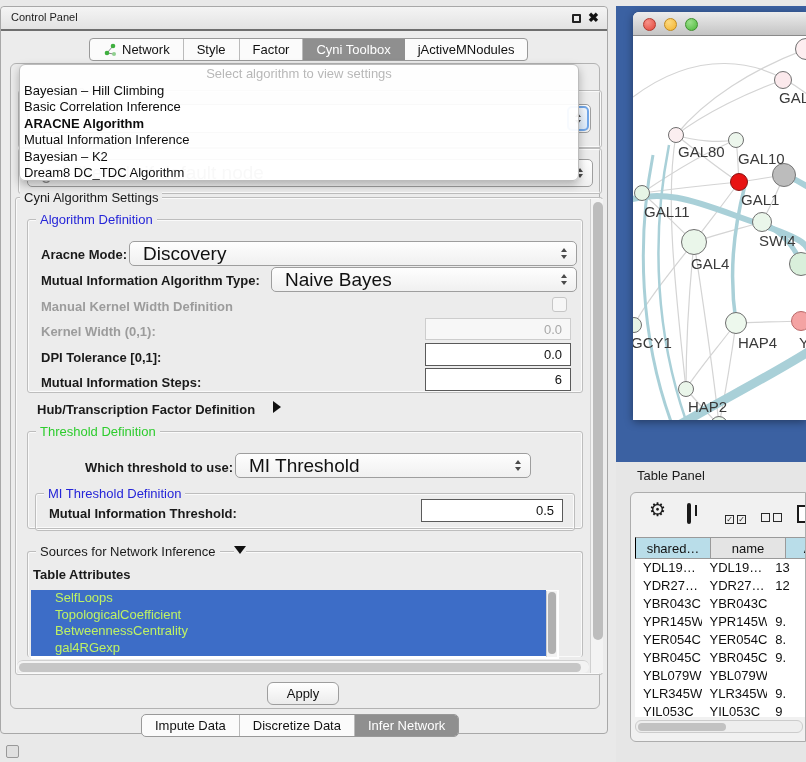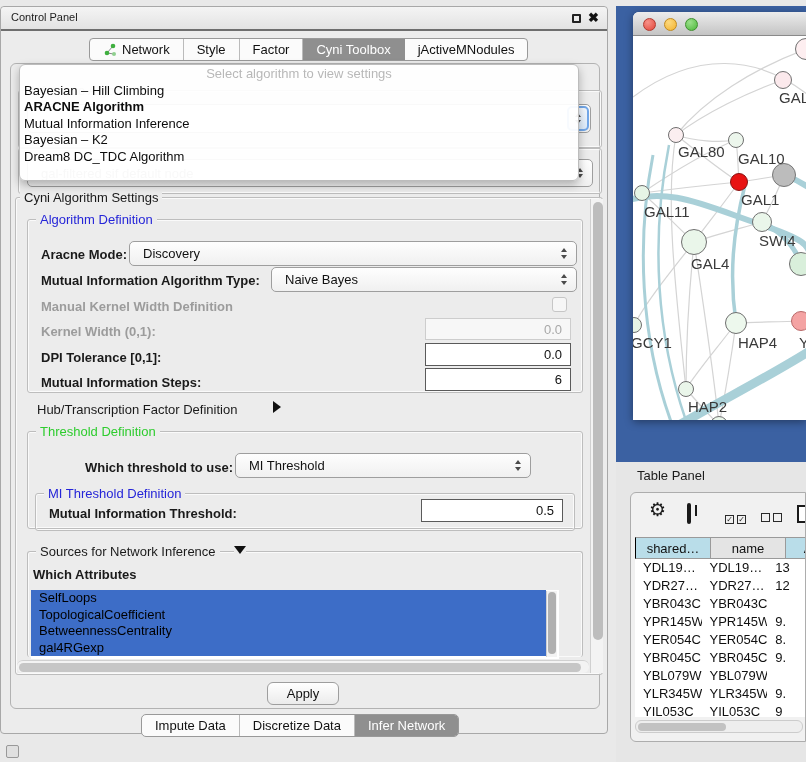--- a/index.html
+++ b/index.html
@@ -37,21 +37,21 @@
   .gtitle { position:absolute; background:#ececec; padding:0 4px; font-size:13px;
        white-space:nowrap; }
   .blue-t { color:#2525d8; }
   .green-t { color:#2ecc2e; }
 
   .lbl { position:absolute; font-size:13px; font-weight:bold; color:#1a1a1a; white-space:nowrap; }
   .lbl.dis { color:#9c9c9c; }
 
   .combo { position:absolute; background:linear-gradient(#fefefe,#f0f0f0);
        border:1px solid #9e9e9e; border-radius:5px; display:flex; align-items:center; }
-  .combo-text { font-size:13px; color:#111; padding-left:13px; flex:1; white-space:nowrap; overflow:hidden; }
+  .combo-text { font-size:19px; color:#111; padding-left:13px; flex:1; white-space:nowrap; overflow:hidden; }
   .spin { margin-right:9px; }
   .spin i { display:block; width:0; height:0; border-left:3.5px solid transparent;
        border-right:3.5px solid transparent; }
   .spin .up { border-bottom:4.5px solid #4a4a4a; margin-bottom:2.5px; }
   .spin .dn { border-top:4.5px solid #4a4a4a; }
 
   .numinput { position:absolute; background:#fff; border:1px solid #5a5a5a;
        font-size:13px; color:#111; text-align:right; padding-right:8px;
        display:flex; align-items:center; justify-content:flex-end; }
   .numinput.dis { background:#f7f7f7; border:1px solid #cdcdcd; color:#a8a8a8; }
@@ -74,21 +74,21 @@
 
   
   .sb-track-v { position:absolute; background:#f3f3f3; border-left:1px solid #d0d0d0; }
   .sb-track-h { position:absolute; background:#f3f3f3; border-top:1px solid #d0d0d0; border-radius:6px; }
   .sb-thumb { position:absolute; background:#bdbdbd; border-radius:6px; }
 
   
   #attr-list { position:absolute; left:30px; top:583px; width:528px; height:69px;
        background:#fff; overflow:hidden; }
   .attr-item { width:515px; height:16.5px; line-height:16.5px; background:#3d6dc7;
-       color:#000000; font-size:13px; padding-left:8px; white-space:nowrap; }
+       color:#bef264; font-size:13px; padding-left:24px; white-space:nowrap; }
 
   #apply-btn { position:absolute; left:266px; top:675px; width:72px; height:23px;
        background:linear-gradient(#ffffff,#ebebeb); border:1px solid #9e9e9e;
        border-radius:6px; font-size:13px; color:#111; text-align:center; line-height:21px; }
 
   #bottom-tab-bar { position:absolute; left:140px; top:707px; height:23px; display:flex;
        background:#fbfbfb; border:1px solid #999; border-radius:5px; overflow:hidden; }
 
   
   #net-desktop { position:absolute; left:616px; top:6px; width:190px; height:456px;
@@ -223,21 +223,21 @@
     </div>
     <span class="lbl" style="left:40px;top:343px;">DPI Tolerance [0,1]:</span>
     <div class="numinput" style="left:424px;top:336px;width:146px;height:23px;">
       <span>0.0</span>
     </div>
     <span class="lbl" style="left:40px;top:368px;">Mutual Information Steps:</span>
     <div class="numinput" style="left:424px;top:361px;width:146px;height:23px;">
       <span>6</span>
     </div>
 
-    <span class="lbl" style="left:36px;top:395px;font-weight:normal;">Hub/Transcription Factor Definition</span>
+    <span class="lbl" style="left:36px;top:395px;font-weight:bold;">Hub/Transcription Factor Definition</span>
     <span class="tri-right" style="position:absolute;left:272px;top:394px;"></span>
 
     <div class="gbox" style="left:26px;top:424px;width:556px;height:98px;">
       <span class="gtitle green-t" style="left:8px;top:-8px;">Threshold Definition</span>
     </div>
     <span class="lbl" style="left:84px;top:453px;">Which threshold to use:</span>
     <div class="combo" style="left:234px;top:446px;width:296px;height:25px;">
       <span class="combo-text">MI Threshold</span>
       <span class="spin">
           <i class="up"></i>
@@ -249,21 +249,21 @@
     </div>
     <span class="lbl" style="left:48px;top:499px;">Mutual Information Threshold:</span>
     <div class="numinput" style="left:420px;top:492px;width:142px;height:23px;">
       <span>0.5</span>
     </div>
 
     <div class="gbox" style="left:26px;top:544px;width:556px;height:106px;border-bottom:none;">
       <span class="gtitle" style="left:8px;top:-8px;color:#1a1a1a;">Sources for Network Inference</span>
       <span class="tri-down" style="position:absolute;left:206px;top:-6px;background:#ececec;"></span>
     </div>
-    <span class="lbl" style="left:32px;top:560px;">Which Attributes</span>
+    <span class="lbl" style="left:32px;top:560px;">Table Attributes</span>
     <div id="attr-list">
         <div class="attr-item">SelfLoops</div>
         <div class="attr-item">TopologicalCoefficient</div>
         <div class="attr-item">BetweennessCentrality</div>
         <div class="attr-item">gal4RGexp</div>
       </div>
     <div class="sb-track-v" style="left:545px;top:584px;width:11px;height:66px;">
       <div class="sb-thumb" style="left:1px;top:1px;width:8px;height:62px;background:#b0b0b0;"></div>
     </div>
 
@@ -285,20 +285,21 @@
         </div>
         <div class="tab sel">
           <span>Infer Network</span>
         </div>
       </div>
 
     <div id="algo-dropdown">
       <div class="dd-prompt">Select algorithm to view settings</div>
       <div>
           <div class="dd-item">Bayesian – Hill Climbing</div>
+          <div class="dd-item">Basic Correlation Inference</div>
           <div class="dd-item bold">ARACNE Algorithm</div>
           <div class="dd-item">Mutual Information Inference</div>
           <div class="dd-item">Bayesian – K2</div>
           <div class="dd-item">Dream8 DC_TDC Algorithm</div>
         </div>
     </div>
   </div>
 
   <div id="net-desktop"></div>
   <div id="net-window">

